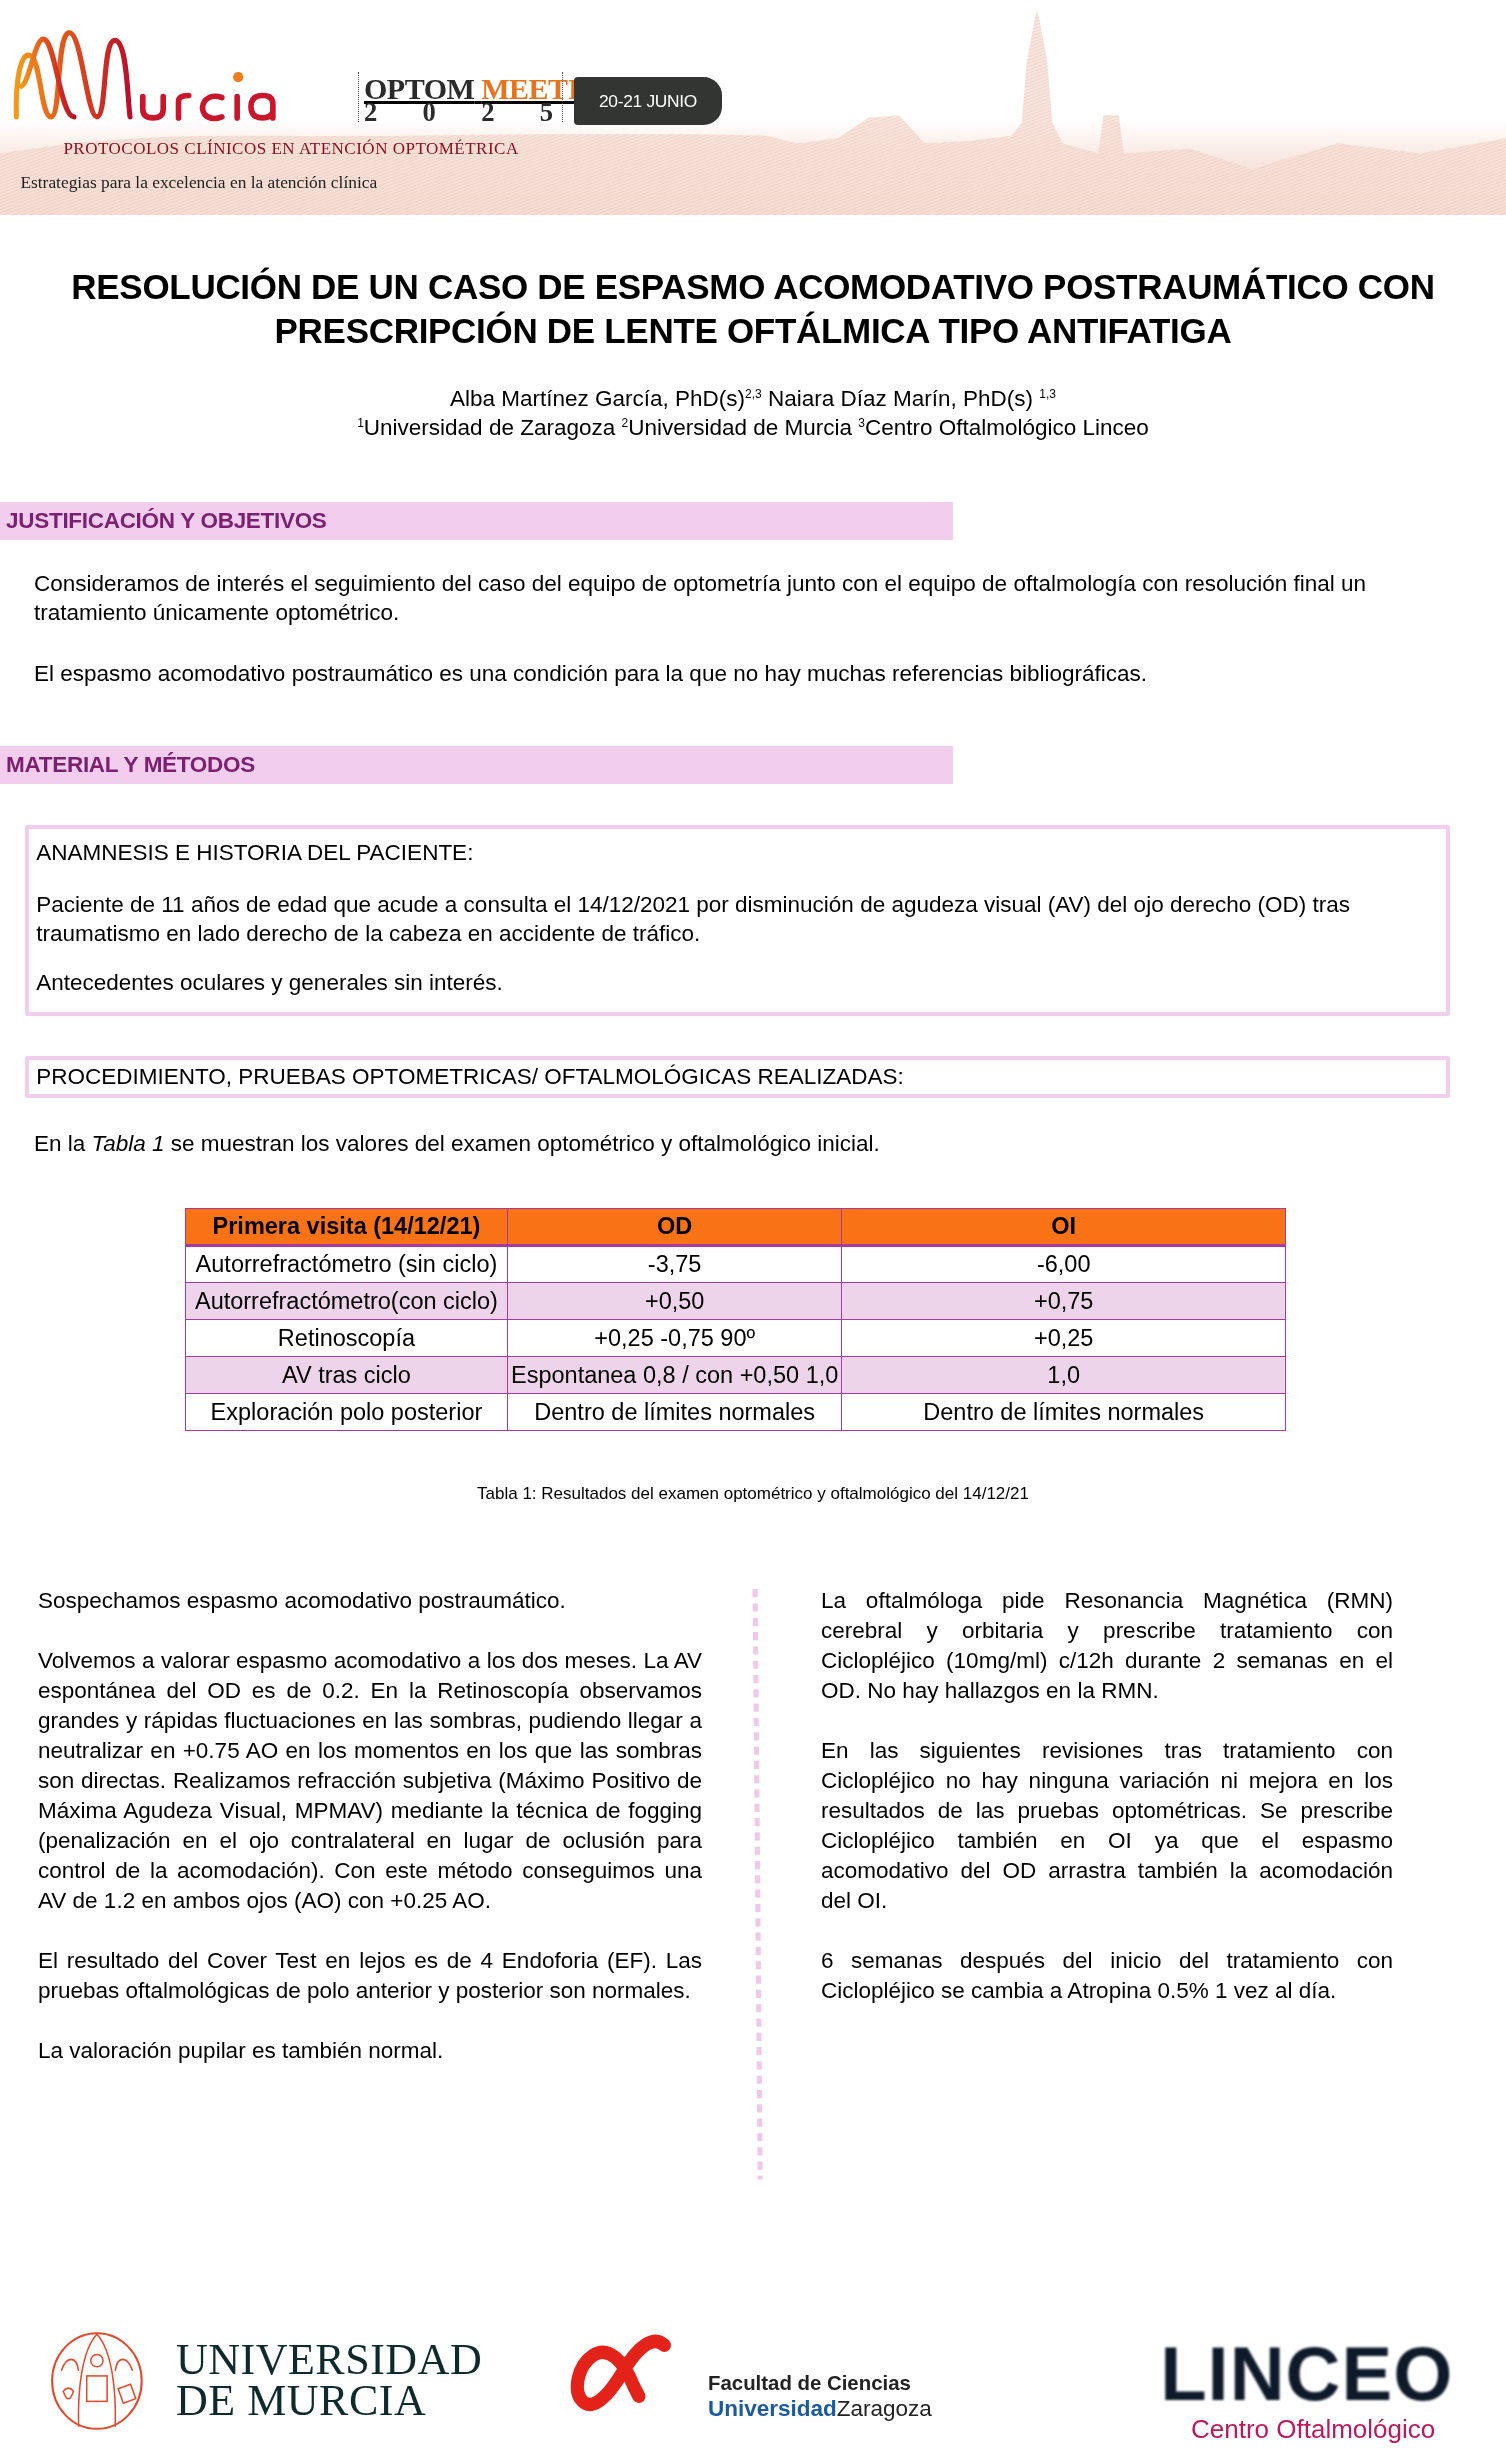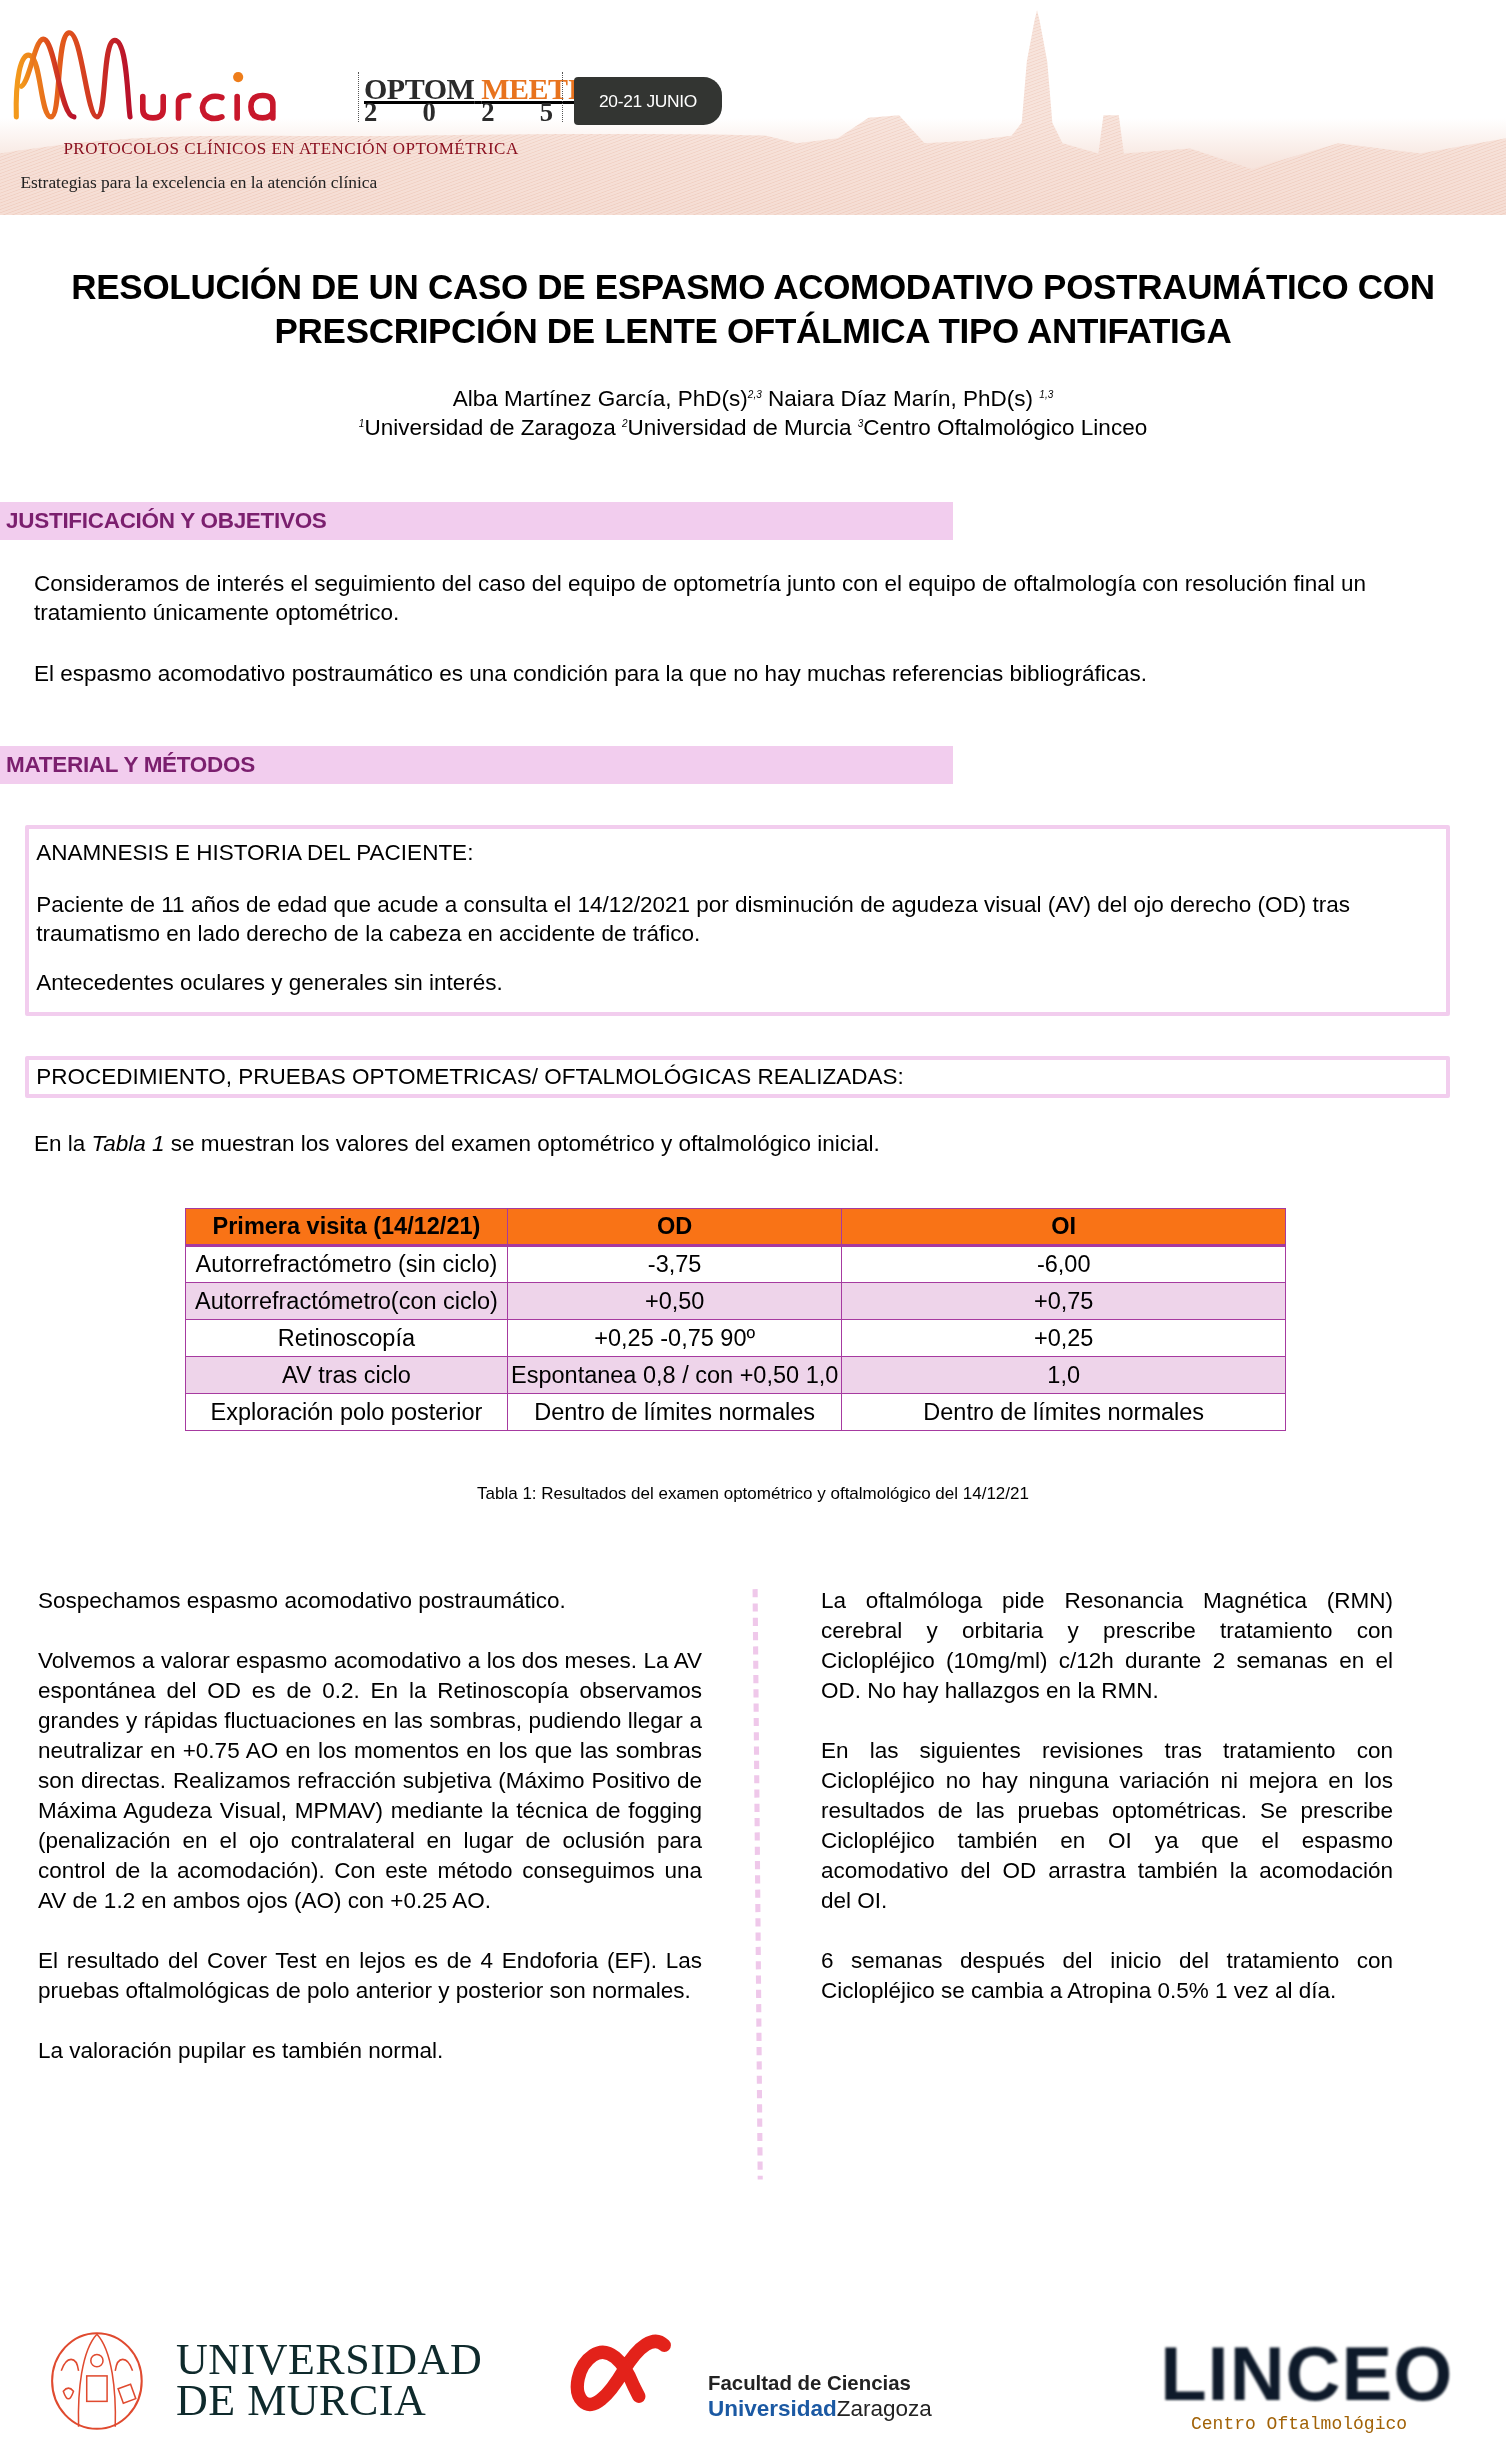--- a/index.html
+++ b/index.html
@@ -28,21 +28,21 @@
   }
   .conf-title { position: absolute; left: 20.4px; top: 139px; font-family: "Liberation Serif", serif; font-size: 17px; color: #8a1020; letter-spacing: 0.5px; white-space: nowrap; margin-left: 43px; }
   .conf-sub { position: absolute; left: 20.4px; top: 172px; font-family: "Liberation Serif", serif; font-size: 17.4px; color: #222; white-space: nowrap; }
 
   
   .poster-title {
     position: absolute; left: 0; top: 265px; width: 1506px; text-align: center;
     font-size: 35px; font-weight: bold; line-height: 44px; letter-spacing: -0.3px;
   }
   .authors { position: absolute; left: 0; top: 384px; width: 1506px; text-align: center; font-size: 22.5px; line-height: 29px; }
-  .authors sup { font-size: 10px; vertical-align: 8.2px; line-height: 0; font-style: italic; }
+  .authors sup { font-size: 12px; vertical-align: 8.2px; line-height: 0; }
 
   
   .sec-head {
     position: absolute; left: 0; width: 953px; height: 38px; background: #f2cdee;
     padding-left: 6.1px; display: flex; align-items: center;
     color: #7b1f6e; font-weight: bold; font-size: 22.5px; letter-spacing: -0.3px;
   }
   .para { position: absolute; left: 34px; width: 1421px; font-size: 22.5px; line-height: 29px; }
 
   
@@ -76,21 +76,21 @@
   
   .logo-um { position: absolute; left: 46px; top: 2330px; width: 399px; height: 102px; }
   .um-text { position: absolute; left: 130px; top: 9.2px; font-family: "Liberation Serif", serif; font-size: 44px; line-height: 41px; color: #0f2a2c; letter-spacing: 0.5px; white-space: nowrap; }
   .logo-uz { position: absolute; left: 562px; top: 2330px; width: 358px; height: 102px; }
   .uz-line1 { position: absolute; left: 146px; top: 42px; font-size: 20.4px; font-weight: bold; color: #222; white-space: nowrap; }
   .uz-line2 { position: absolute; left: 146px; top: 66px; font-size: 22.5px; white-space: nowrap; }
   .uz-line2 .blue { color: #1b59a3; font-weight: bold; }
   .uz-line2 .dark { color: #222; }
   .logo-linceo { position: absolute; left: 1150px; top: 2330px; width: 347px; height: 107px; }
   .linceo-big { position: absolute; left: 10.2px; top: 0; font-size: 76px; font-weight: bold; color: #0e1a2a; letter-spacing: 1px; filter: blur(0.8px); }
-  .linceo-sub { position: absolute; left: 41px; top: 84px; font-size: 18px; color: #a16207; white-space: nowrap; font-family: Liberation Mono, monospace; }
+  .linceo-sub { position: absolute; left: 41px; top: 84px; font-size: 26px; color: #be185d; white-space: nowrap; }
 </style>
 </head>
 <body>
 
 <div class="banner">
   <svg class="skyline" viewBox="0 0 2948 420" preserveAspectRatio="none">
     <defs>
       <pattern id="hatch" width="6" height="6" patternUnits="userSpaceOnUse" patternTransform="rotate(70)">
         <rect width="6" height="6" fill="#f6dfd6"></rect>
         <line x1="0" y1="0" x2="0" y2="6" stroke="#e9b9a6" stroke-width="1.5"></line>

